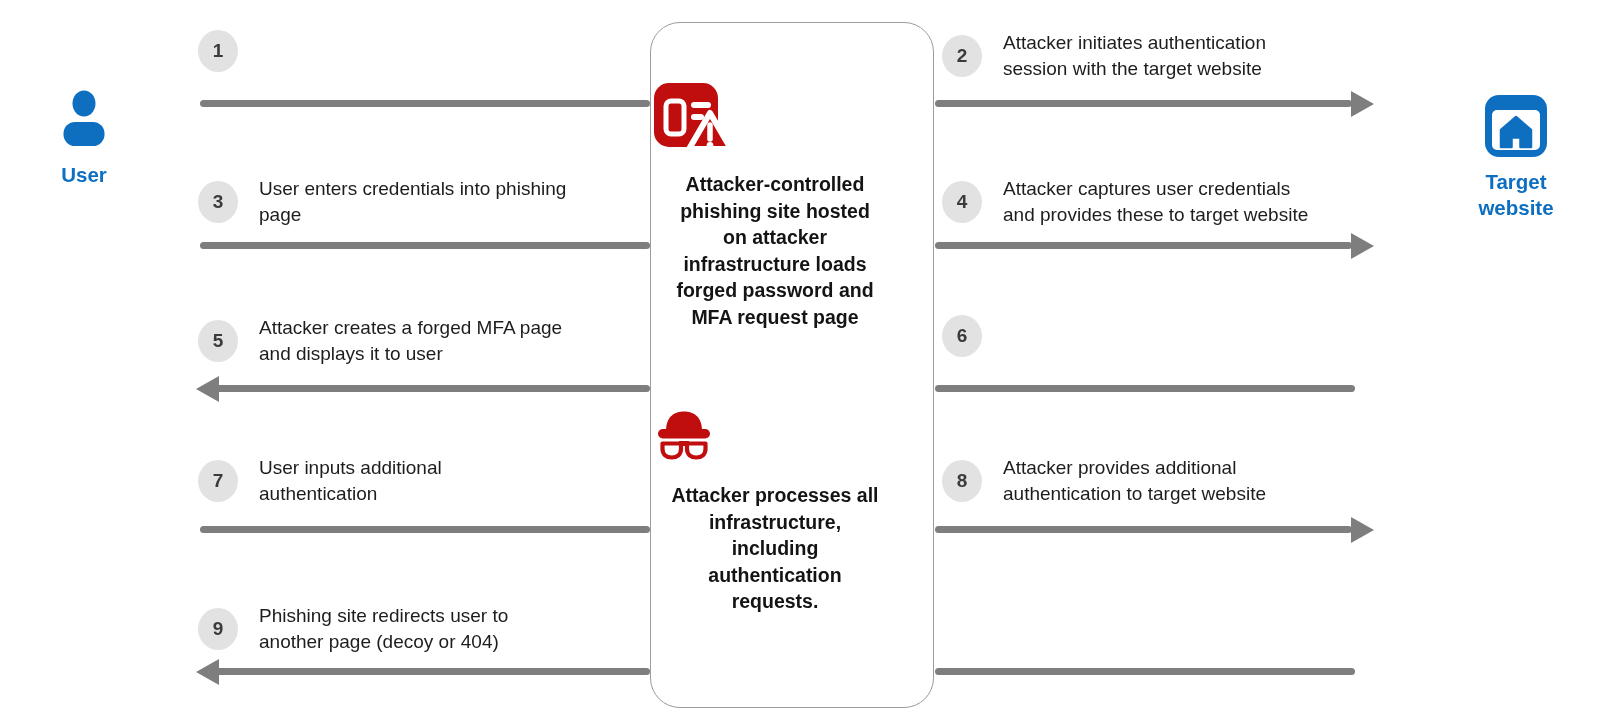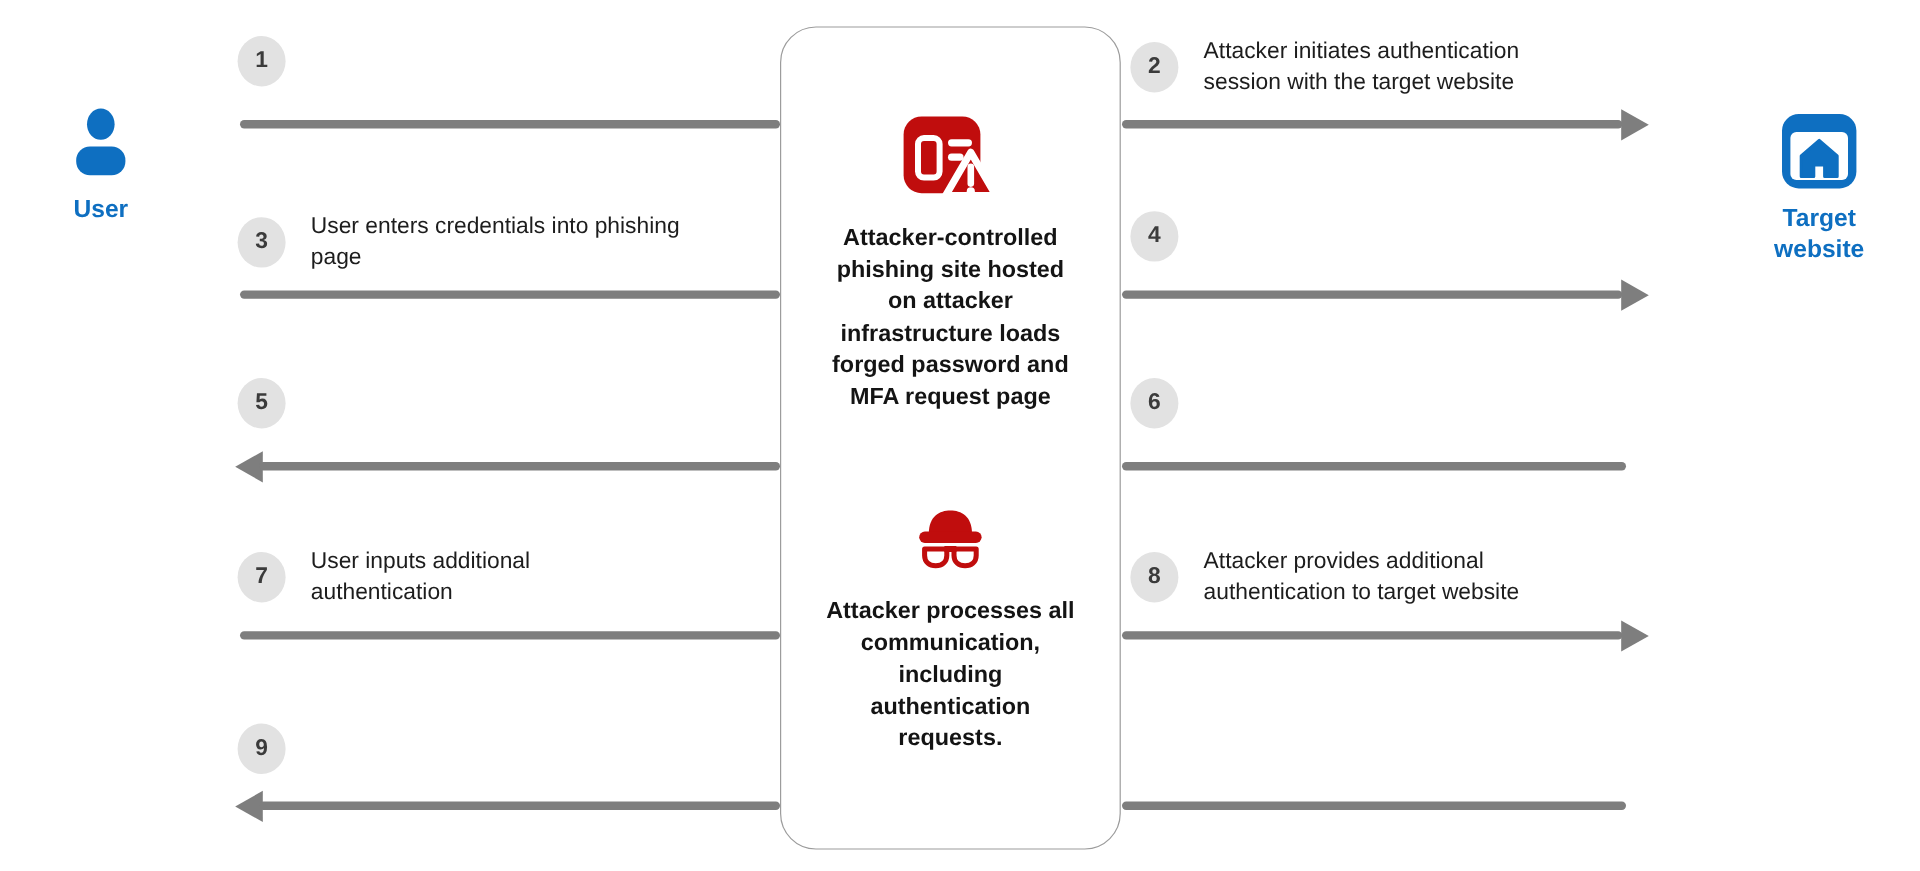--- a/index.html
+++ b/index.html
@@ -26,21 +26,21 @@
     width:40px;height:42px;border-radius:50%;background:var(--badge_bg);color:#3b3b3b;
     display:flex;align-items:center;justify-content:center;font-size:19px;font-weight:600;flex:0 0 auto;
   }
   .step-text{font-size:19px;line-height:26px;color:var(--text_dark);white-space:pre-line;}
   .step.left .step-text{width:372px;}
   .step.right .step-text{width:380px;}
   
   .panel{
     position:absolute;left:650px;top:22px;width:284px;height:686px;box-sizing:border-box;
     background:#fff;border:1.6px solid var(--panel_border);border-radius:30px;z-index:2;
-    display:flex;flex-direction:column;align-items:center;padding-top:68px;
+    display:flex;flex-direction:column;align-items:flex-start;padding-top:54px;
   }
   .panel-text{
     font-weight:700;font-size:19.5px;line-height:26.5px;color:#141414;
     text-align:center;white-space:pre-line;width:248px;
   }
   .panel-text.first{margin-top:12px;}
   .panel-text.second{margin-top:20px;}
   .panel .spy{margin-top:80px;}
   
   .actor{position:absolute;display:flex;flex-direction:column;align-items:center;z-index:3;}
@@ -97,21 +97,21 @@
 forged password and
 MFA request page</div>
     <svg class="spy" width="66" height="52" viewBox="0 0 66 52">
       <path d="M15 21 C15 6 24 1.5 33 1.5 C42 1.5 51 6 51 21 Z" class="fill-red"></path>
       <rect x="7" y="19" width="52" height="9.5" rx="4.7" class="fill-red"></rect>
       <rect x="28" y="31" width="10" height="5" class="fill-red"></rect>
       <path d="M11.5 33.5 L30 33.5 L30 39 C30 44.5 26 47.5 20.75 47.5 C15.5 47.5 11.5 44.5 11.5 39 Z" fill="none" class="stroke-red" stroke-width="4.2" stroke-linejoin="round"></path>
       <path d="M36 33.5 L54.5 33.5 L54.5 39 C54.5 44.5 50.5 47.5 45.25 47.5 C40 47.5 36 44.5 36 39 Z" fill="none" class="stroke-red" stroke-width="4.2" stroke-linejoin="round"></path>
     </svg>
     <div class="panel-text second">Attacker processes all
-communication,
+infrastructure,
 including
 authentication
 requests.</div>
   </div>
 
   <div class="actor target" style="left:1464px;top:94px;width:104px">
     <svg width="64" height="64" viewBox="0 0 64 64">
       <rect x="1" y="1" width="62" height="62" rx="14" class="fill-blue"></rect>
       <rect x="8" y="16" width="48" height="40" rx="5" fill="#fff"></rect>
       <path d="M32 23 L47 36 L47 53 L36.5 53 L36.5 43.5 L27.5 43.5 L27.5 53 L17 53 L17 36 Z" class="fill-blue" stroke="var(--accent_blue)" stroke-width="2.5" stroke-linejoin="round"></path>
@@ -136,34 +136,40 @@
     <div class="step-text">Attacker initiates authentication
 session with the target website</div>
   </div>
   <div class="step left" style="left:198px;top:176px">
     <div class="badge">3</div>
     <div class="step-text">User enters credentials into phishing
 page</div>
   </div>
   <div class="step right" style="left:942px;top:176px">
     <div class="badge">4</div>
+    <div class="step-text">Attacker captures user credentials
+and provides these to target website</div>
   </div>
   <div class="step left" style="left:198px;top:315px">
     <div class="badge">5</div>
+    <div class="step-text">Attacker creates a forged MFA page
+and displays it to user</div>
   </div>
   <div class="step right" style="left:942px;top:315px">
     <div class="badge">6</div>
   </div>
   <div class="step left" style="left:198px;top:455px">
     <div class="badge">7</div>
     <div class="step-text">User inputs additional
 authentication</div>
   </div>
   <div class="step right" style="left:942px;top:455px">
     <div class="badge">8</div>
     <div class="step-text">Attacker provides additional
 authentication to target website</div>
   </div>
   <div class="step left" style="left:198px;top:603px">
     <div class="badge">9</div>
+    <div class="step-text">Phishing site redirects user to
+another page (decoy or 404)</div>
   </div>
 
 </div>
 
 </body></html>

